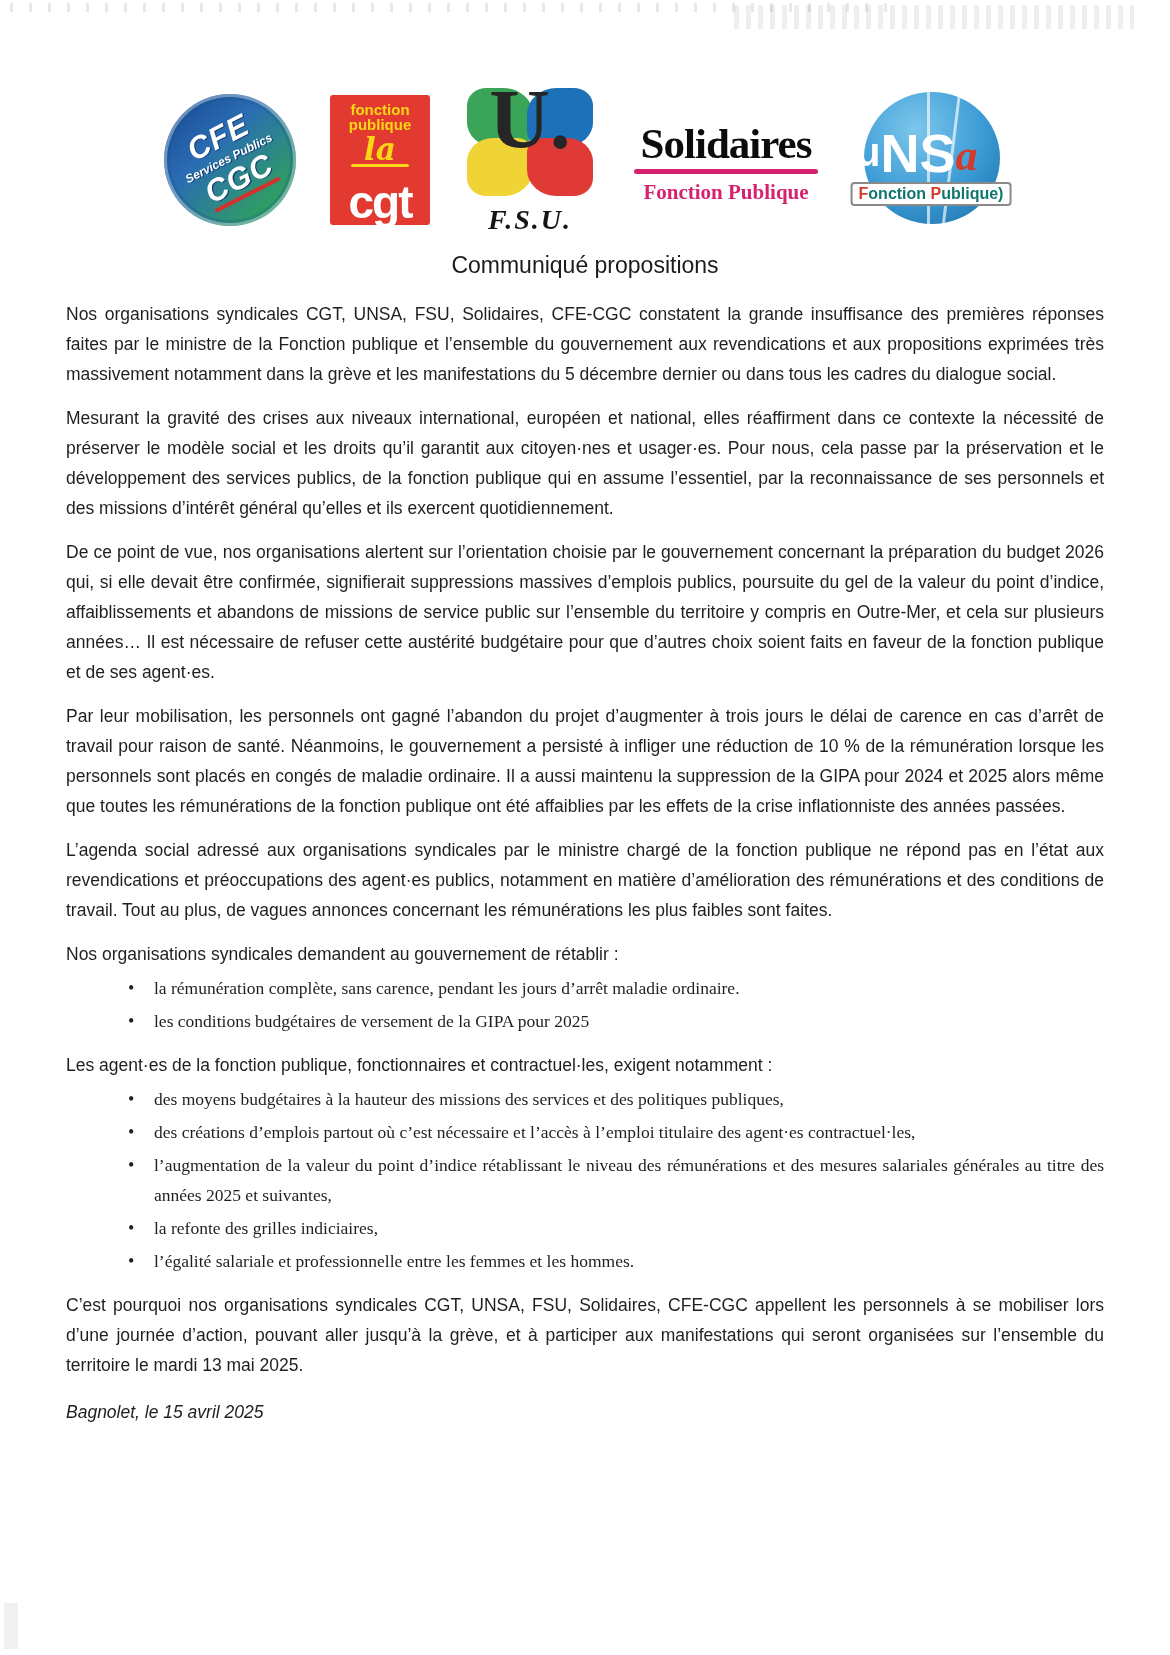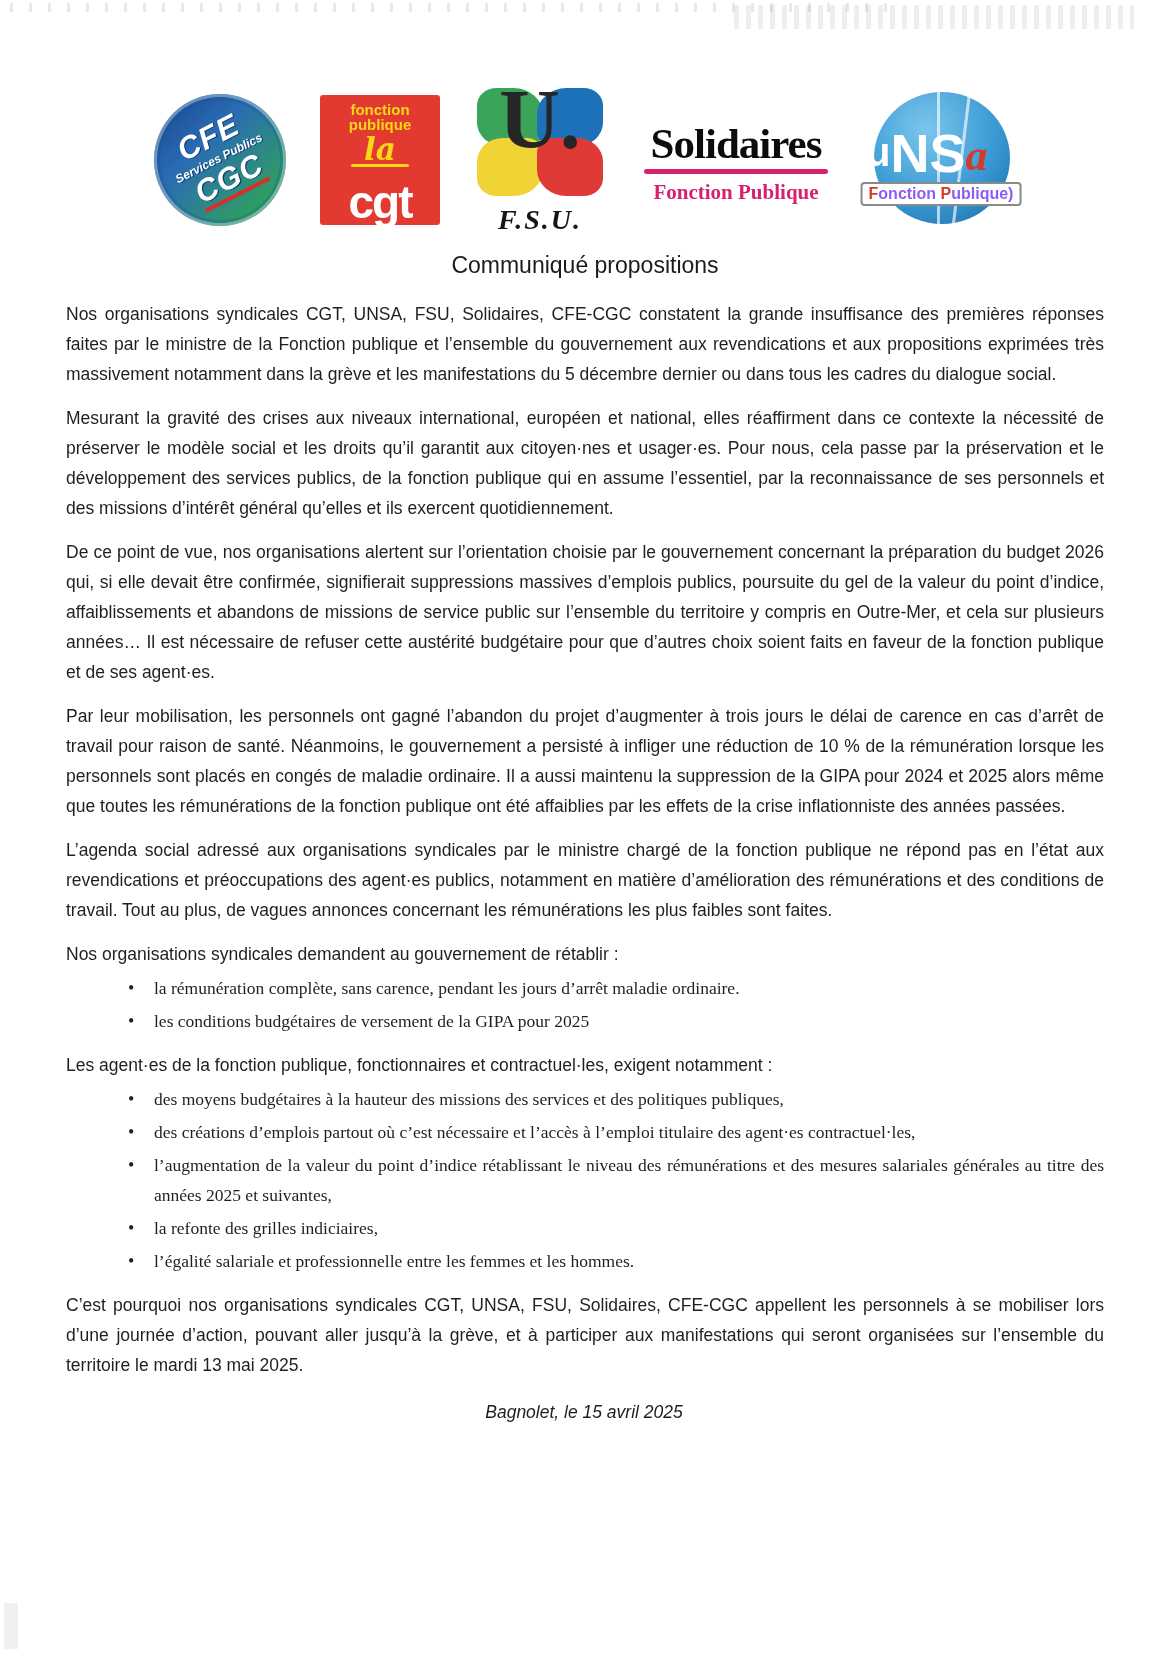--- a/index.html
+++ b/index.html
@@ -32,21 +32,21 @@
     box-shadow:inset 0 0 0 3px rgba(255,255,255,.35), inset 0 0 0 6px rgba(20,80,140,.25);
     display:flex;align-items:center;justify-content:center;}
   .cfe-rot{transform:rotate(-27deg);text-align:center;color:#fff;
     font-weight:bold;font-style:italic;line-height:1;}
   .cfe-l1{font-size:31px;letter-spacing:1px;text-shadow:1px 1px 0 #123c73;}
   .cfe-l2{font-size:12px;margin:2px 0 1px;text-shadow:1px 1px 0 #123c73;}
   .cfe-l3{font-size:31px;letter-spacing:1px;text-shadow:1px 1px 0 #123c73;
     display:inline-block;border-bottom:4px solid #d7302b;padding-bottom:1px;}
 
   
-  .cgt{width:120px;height:130px;background:#e23a30;border-radius:3px;
+  .cgt{width:100px;height:130px;background:#e23a30;border-radius:3px;
     text-align:center;position:relative;color:#f9d616;padding-top:7px;box-sizing:border-box;}
   .cgt-top{font-weight:bold;font-size:15px;line-height:15px;}
   .cgt-la{font-family:"DejaVu Serif",serif;font-style:italic;font-weight:bold;
     font-size:31px;line-height:30px;margin-top:2px;}
   .cgt-la-swash{width:58px;height:3px;background:#f9d616;margin:0 auto;border-radius:2px;}
   .cgt-main{position:absolute;bottom:2px;left:0;width:100%;color:#fff;font-weight:bold;
     font-size:46px;line-height:42px;letter-spacing:-2px;}
 
   
   .fsu{width:132px;height:152px;position:relative;}
@@ -80,36 +80,36 @@
   .unsa-letters{position:absolute;top:36px;width:100%;text-align:left;color:#fff;
     font-weight:bold;line-height:1;white-space:nowrap;}
   .unsa-u{font-size:40px;vertical-align:6px;}
   .unsa-n{font-size:54px;}
   .unsa-s{font-size:54px;}
   .unsa-a{font-family:"Liberation Serif","DejaVu Serif",serif;font-style:italic;
     font-weight:bold;font-size:44px;color:#d43a28;vertical-align:2px;}
   .unsa-banner{position:absolute;bottom:24px;left:50%;transform:translateX(-50%);
     background:#ffffff;border:2px solid #8a8a8a;border-radius:4px;padding:1px 6px;
     font-size:16px;font-weight:bold;white-space:nowrap;}
-  .unsa-red{color:#d43a28;} .unsa-blue{color:#8b5cf6;}
+  .unsa-red{color:#d43a28;} .unsa-blue{color:#0f766e;}
 
   
   .kicker{margin-top:16px;text-align:center;font-size:23px;font-weight:400;color:#1b1b1b;}
   .doc-title{text-align:center;font-size:23px;font-weight:bold;line-height:34px;
     margin-top:6px;color:#141414;}
 
   
   .content{padding:14px 66px 0;}
   .content p{margin:0 0 14px;font-size:17.5px;line-height:30px;text-align:justify;}
   .content ul{margin:0 0 14px;padding:0 0 0 62px;list-style:none;font-family:Liberation Serif, serif;}
   .content li{position:relative;font-size:17.5px;line-height:30px;margin:3px 0;
     padding-left:26px;text-align:justify;}
   .content li::before{content:"\2022";position:absolute;left:0;top:0;font-size:18px;}
   .list-intro{margin-bottom:4px !important;}
-  .signature{margin-top:22px;text-align:center;font-style:italic;font-size:17.5px;
+  .signature{margin-top:22px;text-align:left;font-style:italic;font-size:17.5px;
     padding-right:2px;}
 </style>
 </head>
 <body>
 
 <div class="page">
 
   <div class="noise-top"></div>
   <div class="noise-top-right"></div>
   <div class="noise-bottom"></div>

